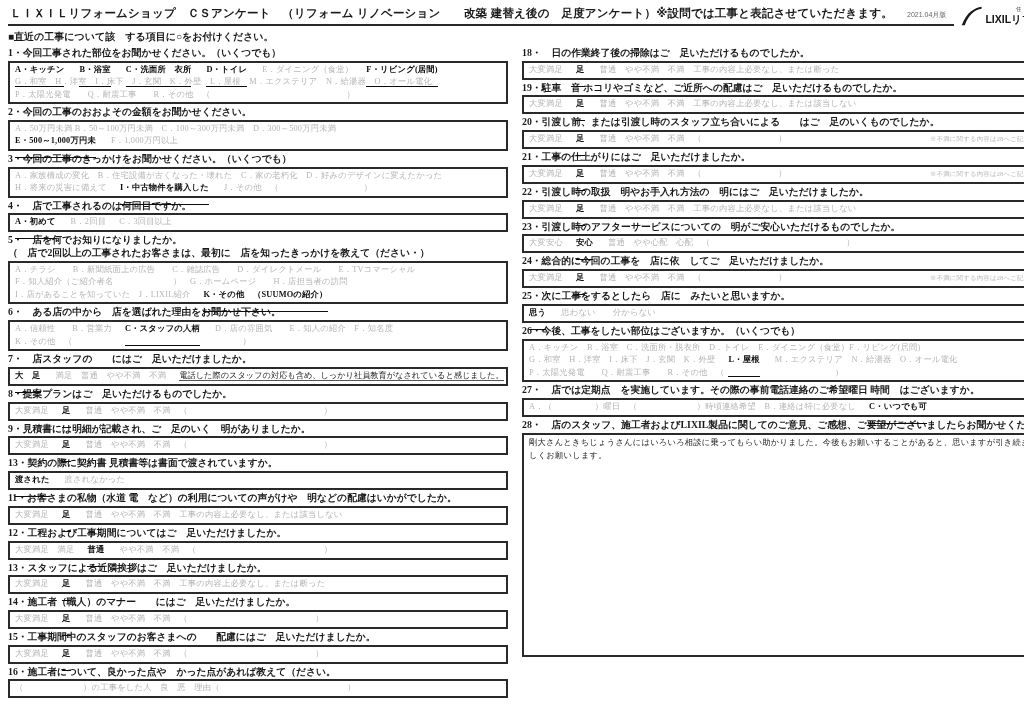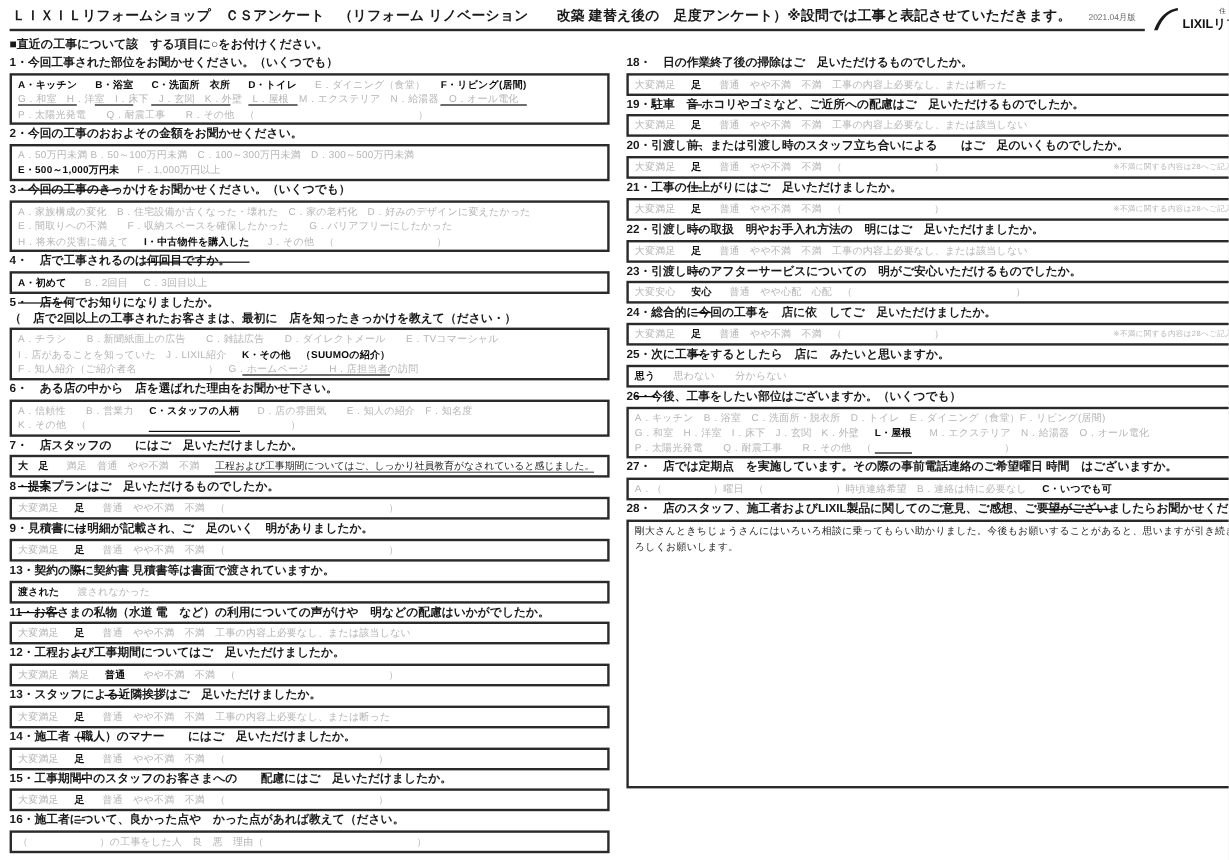--- a/index.html
+++ b/index.html
@@ -13,21 +13,21 @@
   .logo svg{margin-right:3px;}
   .logo-tag{font-size:5.5px;letter-spacing:2px;color:#333;text-align:center;}
   .logo-name{font-size:10.5px;font-weight:bold;letter-spacing:0;color:#111;white-space:nowrap;}
   .instruction{font-weight:bold;font-size:10px;padding:3px 0 2px 0;}
   
   .cols{display:flex;gap:14px;align-items:flex-start;}
   .col{display:block;}
   .col-left{width:500px;min-width:500px;}
   .col-right{flex:1;}
   
-  .q{margin-bottom:2px;}
+  .q{margin-bottom:2px;font-family:Liberation Serif, serif;}
   .q-title{font-size:9.8px;font-weight:bold;line-height:1.3;margin:1px 0 1px 0;white-space:nowrap;}
   .q-sub{margin-top:-1px;}
   .q-box{border:2px solid #2a2a2a;padding:1px 5px;position:relative;min-height:13px;overflow:visible;}
   .q-box.tall{height:224px;box-sizing:border-box;}
   .opt-row{white-space:nowrap;line-height:1.45;font-size:8.3px;height:12.5px;}
   .opt{color:#b5b5b5;margin-right:13px;letter-spacing:.2px;}
   .opt.sel{color:#0d0d0d;font-weight:bold;border-bottom:1.6px solid #0d0d0d;padding-bottom:12px;margin-right:15px;}
   .hand{font-size:8.2px;color:#222;border-bottom:1px solid #555;white-space:nowrap;}
   .boxnote{position:absolute;right:4px;top:3px;font-size:6.3px;color:#b5b5b5;letter-spacing:.3px;}
   .free{font-size:8.2px;color:#222;white-space:normal;line-height:1.6;letter-spacing:.3px;}
@@ -66,50 +66,49 @@
           <div class="q-title">2・今回の工事のおおよその金額をお聞かせください。</div>
           <div class="q-box">
             <div class="opt-row"><span class="opt">A．50万円未満 B．50～100万円未満　C．100～300万円未満　D．300～500万円未満</span></div>
             <div class="opt-row"><span class="opt sel">E・500～1,000万円未</span><span class="opt">F．1,000万円以上</span></div>
           </div>
         </div>
         <div class="q">
           <div class="q-title">3・今回の工事のきっかけをお聞かせください。（いくつでも）</div>
           <div class="q-box">
             <div class="opt-row"><span class="opt">A．家族構成の変化　B．住宅設備が古くなった・壊れた　C．家の老朽化　D．好みのデザインに変えたかった</span></div>
-            <div class="opt-row"><span class="opt">E．間取りへの不満　　F．収納スペースを確保したかった　　G．バリアフリーにしたかった</span></div>
             <div class="opt-row"><span class="opt">H．将来の災害に備えて</span><span class="opt sel">I・中古物件を購入した</span><span class="opt">J．その他　（　　　　　　　　　　）</span></div>
           </div>
         </div>
         <div class="q">
           <div class="q-title">4・　店で工事されるのは何回目ですか。</div>
           <div class="q-box">
             <div class="opt-row"><span class="opt sel">A・初めて</span><span class="opt">B．2回目</span><span class="opt">C．3回目以上</span></div>
           </div>
         </div>
         <div class="q">
           <div class="q-title">5・　店を何でお知りになりましたか。</div>
           <div class="q-title q-sub">（　店で2回以上の工事されたお客さまは、最初に　店を知ったきっかけを教えて（ださい・）</div>
           <div class="q-box">
             <div class="opt-row"><span class="opt">A．チラシ　　B．新聞紙面上の広告　　C．雑誌広告　　D．ダイレクトメール　　E．TVコマーシャル</span></div>
+            <div class="opt-row"><span class="opt">F．知人紹介（ご紹介者名　　　　　　　）　G．ホームページ　　H．店担当者の訪問</span></div>
             <div class="opt-row"><span class="opt">I．店があることを知っていた　J．LIXIL紹介</span><span class="opt sel">K・その他　（SUUMOの紹介）</span></div>
-            <div class="opt-row"><span class="opt">F．知人紹介（ご紹介者名　　　　　　　）　G．ホームページ　　H．店担当者の訪問</span></div>
           </div>
         </div>
         <div class="q">
           <div class="q-title">6・　ある店の中から　店を選ばれた理由をお聞かせ下さい。</div>
           <div class="q-box">
             <div class="opt-row"><span class="opt">A．信頼性　　B．営業力</span><span class="opt sel">C・スタッフの人柄</span><span class="opt">D．店の雰囲気　　E．知人の紹介　F．知名度</span></div>
             <div class="opt-row"><span class="opt">K．その他　（　　　　　　　　　　　　　　　　　　　　）</span></div>
           </div>
         </div>
         <div class="q">
           <div class="q-title">7・　店スタッフの　　にはご　足いただけましたか。</div>
           <div class="q-box">
-            <div class="opt-row"><span class="opt sel">大　足</span><span class="opt">満足　普通　やや不満　不満</span><span class="hand">工程および工事期間についてはご、しっかり社員教育がなされていると感じました。</span></div>
+            <div class="opt-row"><span class="opt sel">大　足</span><span class="opt">満足　普通　やや不満　不満</span><span class="hand">電話した際のスタッフの対応も含め、しっかり社員教育がなされていると感じました。</span></div>
           </div>
         </div>
         <div class="q">
           <div class="q-title">8・提案プランはご　足いただけるものでしたか。</div>
           <div class="q-box">
             <div class="opt-row"><span class="opt">大変満足</span><span class="opt sel">足</span><span class="opt">普通　やや不満　不満　（　　　　　　　　　　　　　　　　）</span></div>
           </div>
         </div>
         <div class="q">
           <div class="q-title">9・見積書には明細が記載され、ご　足のいく　明がありましたか。</div>

